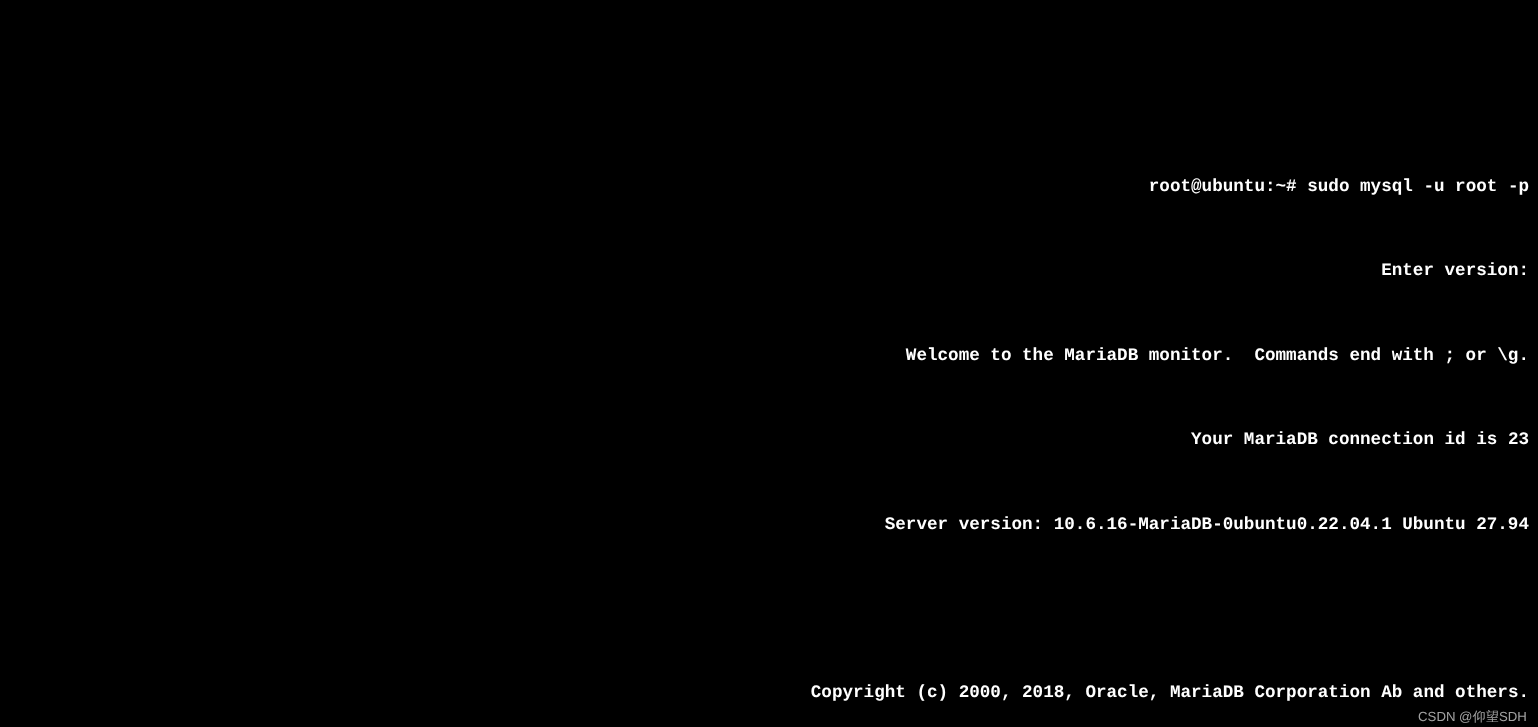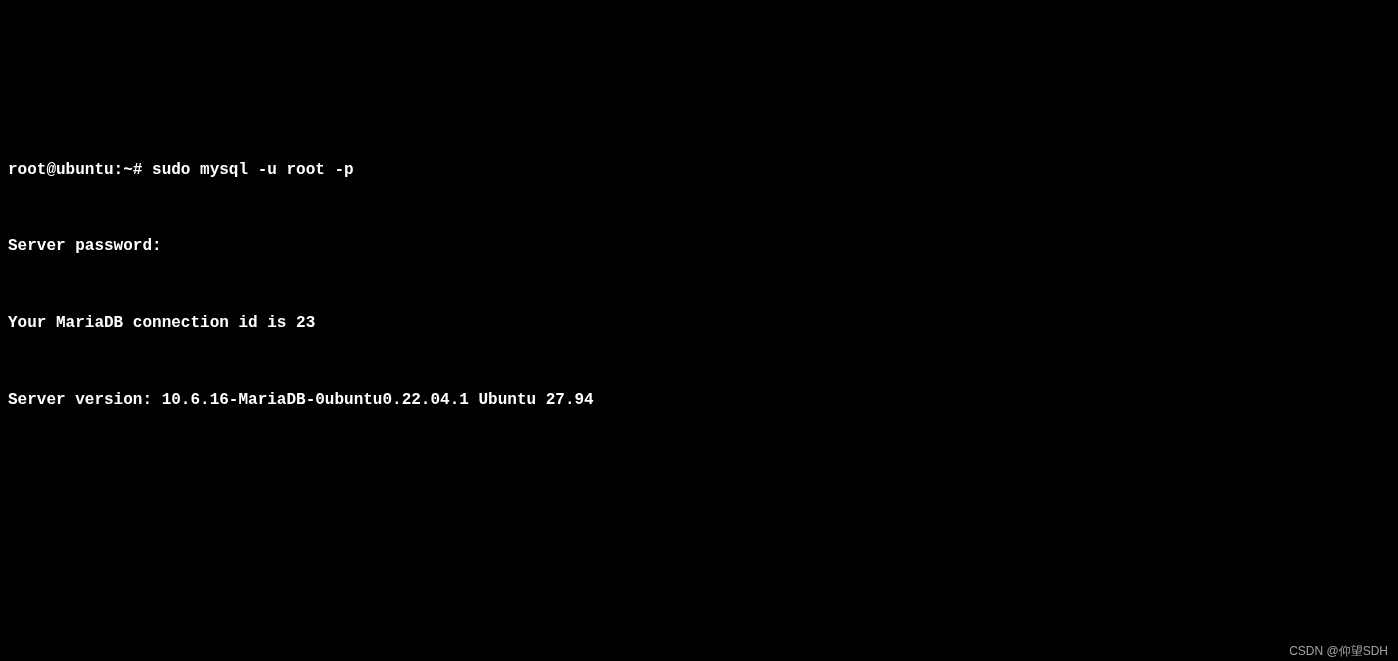--- a/index.html
+++ b/index.html
@@ -17,43 +17,46 @@
       padding: 4px 8px;
       width: 1398px;
       height: 661px;
       overflow: hidden;
       position: relative;
       white-space: pre;
     }
     .line {
       display: block;
       min-height: 1.6em;
+      text-align: right;
     }
     .watermark {
       position: absolute;
       bottom: 0;
       right: 10px;
       color: #cccccc;
       font-size: 12px;
       font-weight: normal;
       font-family: sans-serif;
       opacity: 0.8;
     }
   </style>
 </head>
 <body>
 
 
 
 <div>
   <span class="line">root@ubuntu:~# sudo mysql -u root -p</span>
-  <span class="line">Server password:</span>
+  <span class="line">Enter version:</span>
+  <span class="line">Welcome to the MariaDB monitor.  Commands end with ; or \g.</span>
   <span class="line">Your MariaDB connection id is 23</span>
   <span class="line">Server version: 10.6.16-MariaDB-0ubuntu0.22.04.1 Ubuntu 27.94</span>
   <span class="line"></span>
+  <span class="line">Copyright (c) 2000, 2018, Oracle, MariaDB Corporation Ab and others.</span>
   
   
   
   
   
   
   
   
   
   

